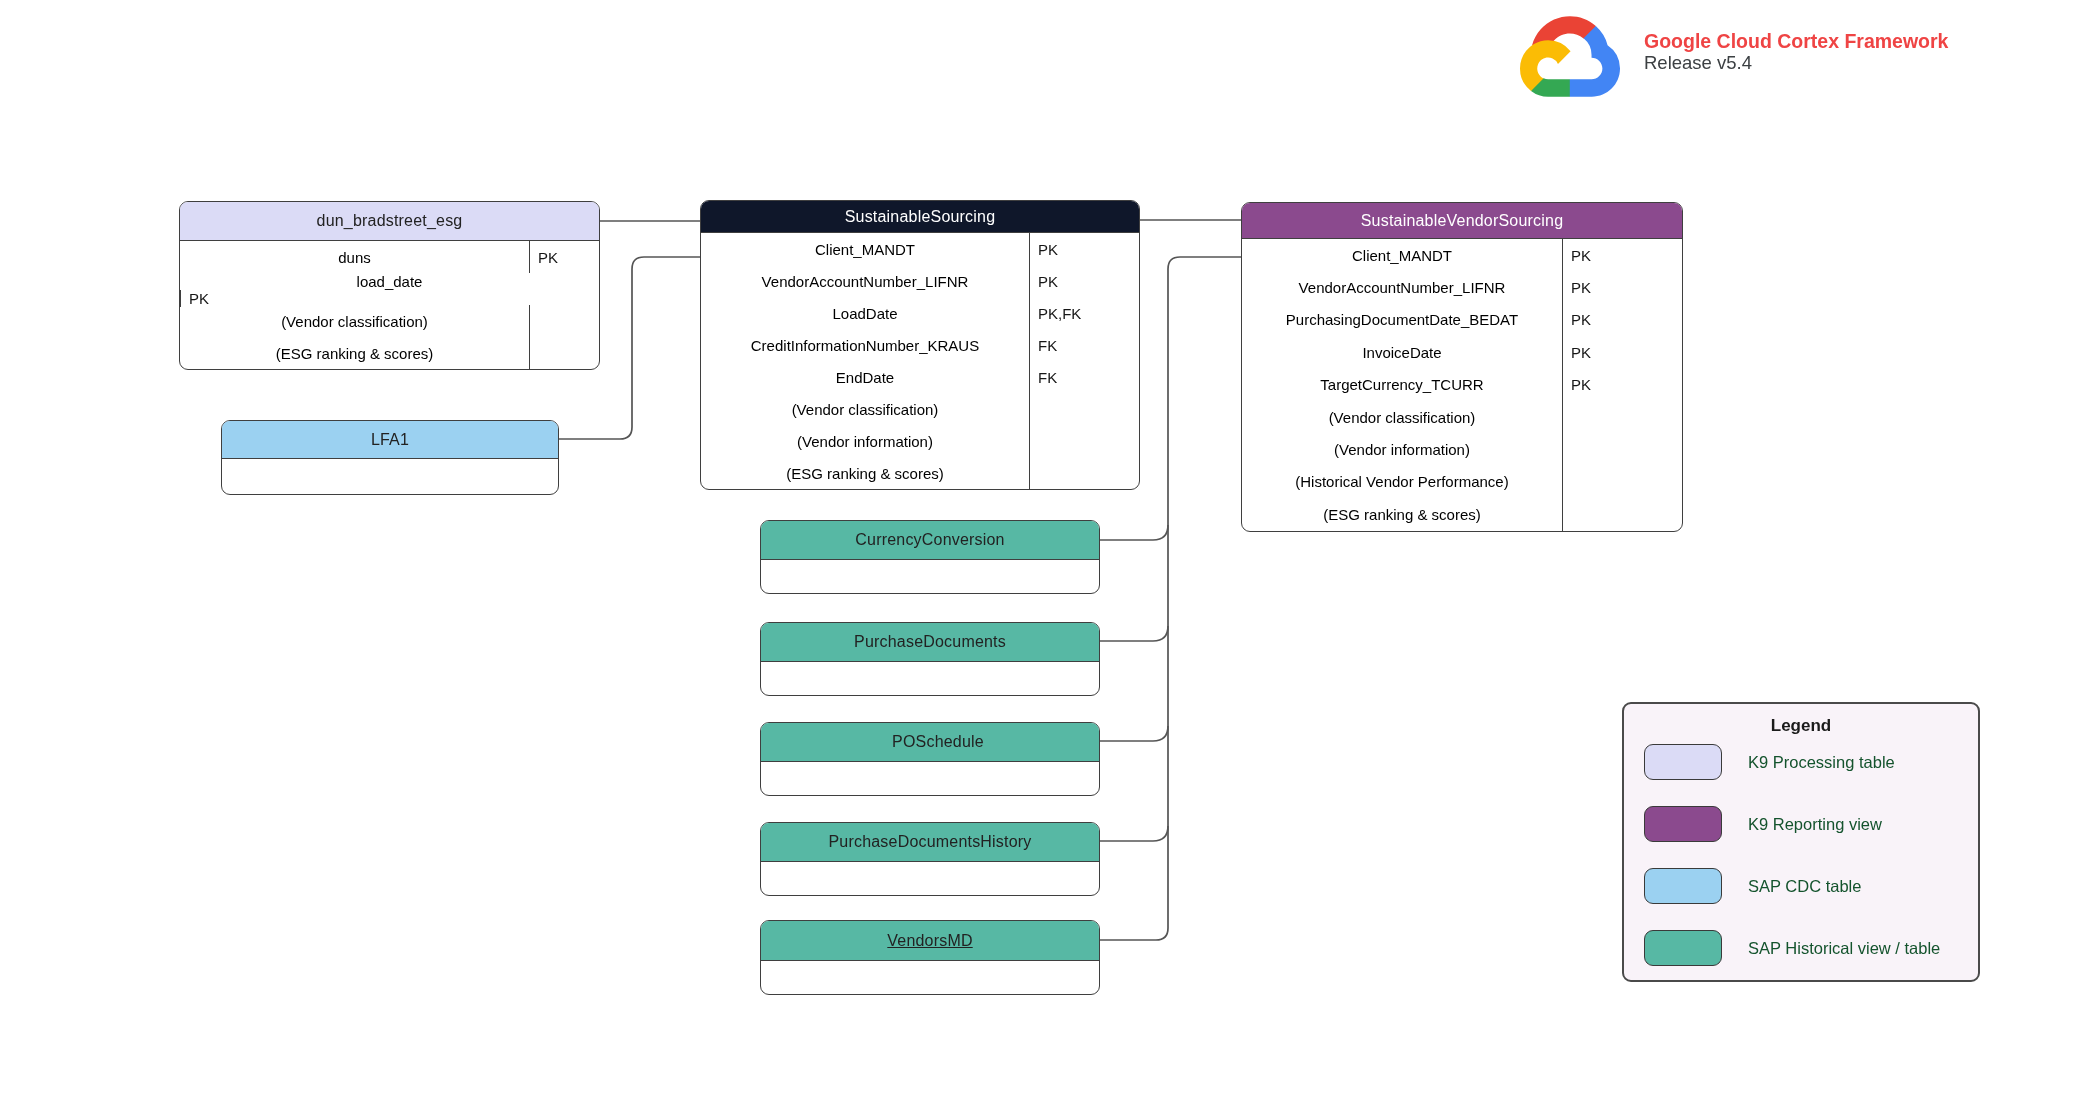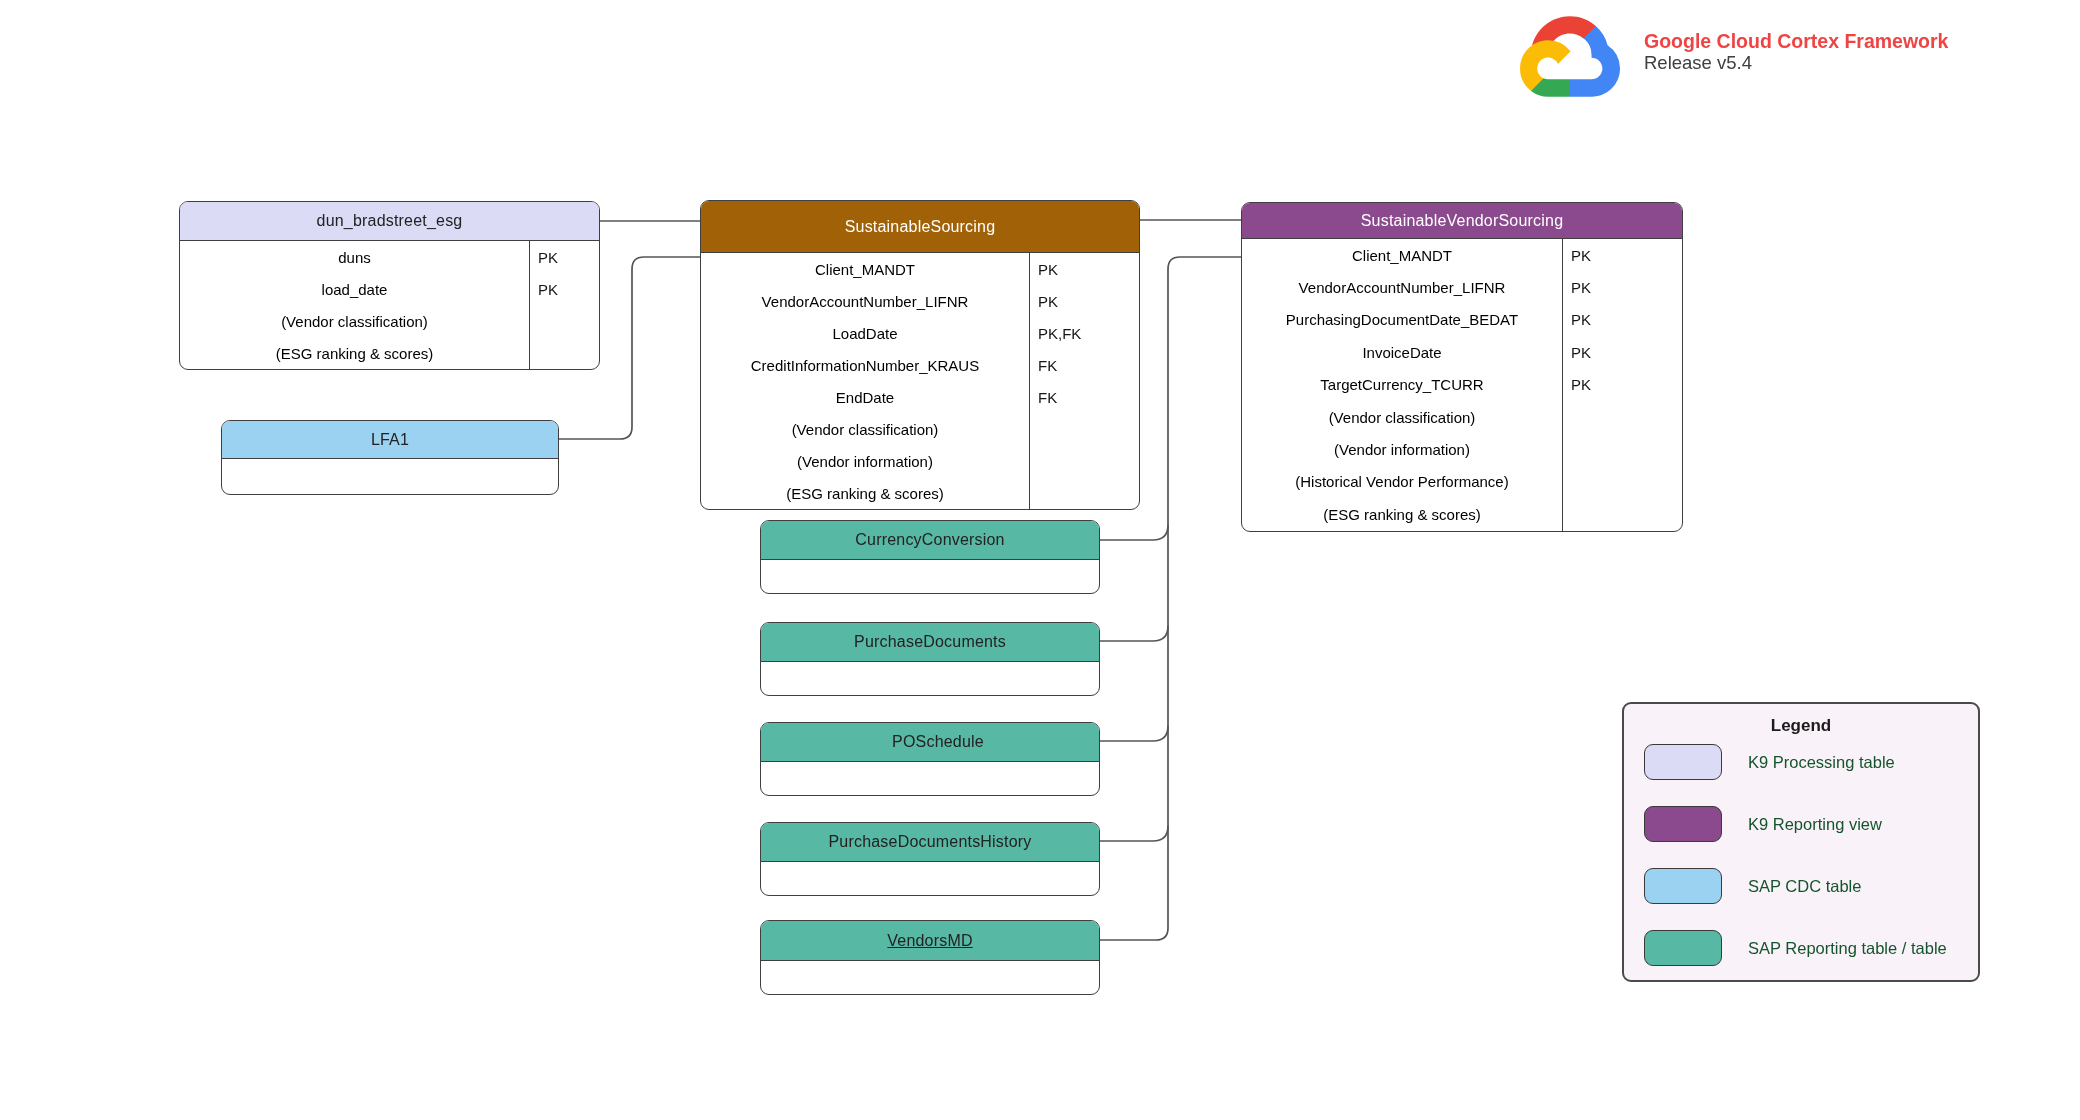--- a/index.html
+++ b/index.html
@@ -73,36 +73,36 @@
     </svg>
 
   <div>
       <div class="tbl" style="left: 179px; top: 201px; width: 421px;">
         <div class="tbl-header hdr-dark" style="height: 39px; background: rgb(219, 219, 246);">dun_bradstreet_esg</div>
         <div class="tbl-body">
           <div class="tbl-row" style="height: 32px;">
             <div class="cell-field">duns</div>
             <div class="cell-key" style="width: 70px;">PK</div>
           </div>
-          <div class="tbl-row" style="height: 32px;">
+          <div class="tbl-row" style="height: 32px; flex-direction: column;">
             <div class="cell-field">load_date</div>
             <div class="cell-key" style="width: 70px;">PK</div>
           </div>
           <div class="tbl-row" style="height: 32px;">
             <div class="cell-field">(Vendor classification)</div>
             <div class="cell-key" style="width: 70px;"></div>
           </div>
           <div class="tbl-row" style="height: 32px;">
             <div class="cell-field">(ESG ranking &amp; scores)</div>
             <div class="cell-key" style="width: 70px;"></div>
           </div>
         </div>
       </div>
       <div class="tbl" style="left: 700px; top: 200px; width: 440px;">
-        <div class="tbl-header hdr-light" style="height: 52px; background: #a16207;">SustainableSourcing</div>
+        <div class="tbl-header hdr-light" style="height: 32px; background: #0f172a;">SustainableSourcing</div>
         <div class="tbl-body">
           <div class="tbl-row" style="height: 32px;">
             <div class="cell-field">Client_MANDT</div>
             <div class="cell-key" style="width: 110px;">PK</div>
           </div>
           <div class="tbl-row" style="height: 32px;">
             <div class="cell-field">VendorAccountNumber_LIFNR</div>
             <div class="cell-key" style="width: 110px;">PK</div>
           </div>
           <div class="tbl-row" style="height: 32px;">
@@ -244,17 +244,17 @@
       <div class="legend-item" style="top: 102px;">
         <div class="legend-swatch" style="background: rgb(139, 74, 142);"></div>
         <div class="legend-label">K9 Reporting view</div>
       </div>
       <div class="legend-item" style="top: 164px;">
         <div class="legend-swatch" style="background: rgb(155, 209, 241);"></div>
         <div class="legend-label">SAP CDC table</div>
       </div>
       <div class="legend-item" style="top: 226px;">
         <div class="legend-swatch" style="background: rgb(87, 184, 164);"></div>
-        <div class="legend-label">SAP Reporting table / table</div>
+        <div class="legend-label">SAP Historical view / table</div>
       </div>
     </div>
 
 </div>
 
 </body></html>

